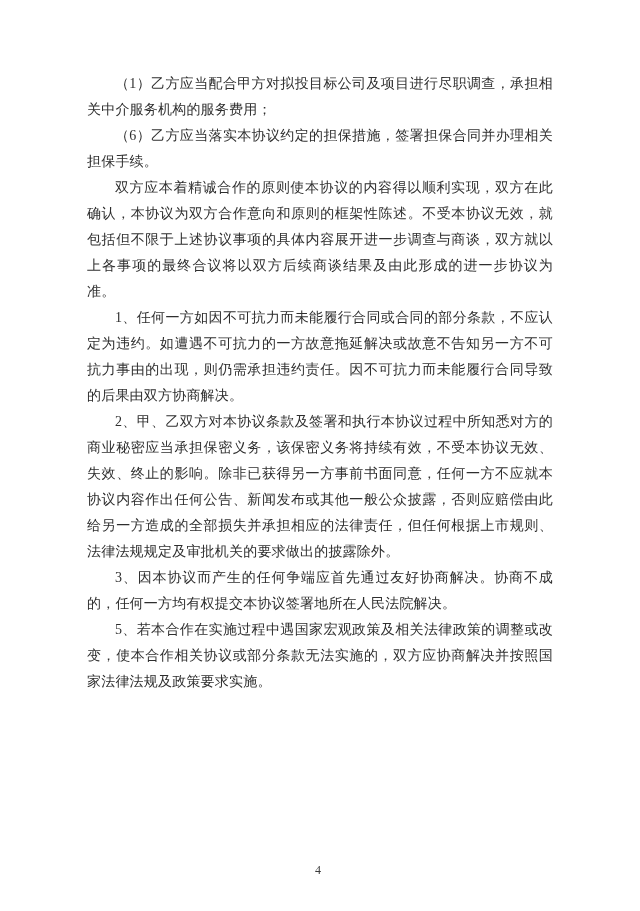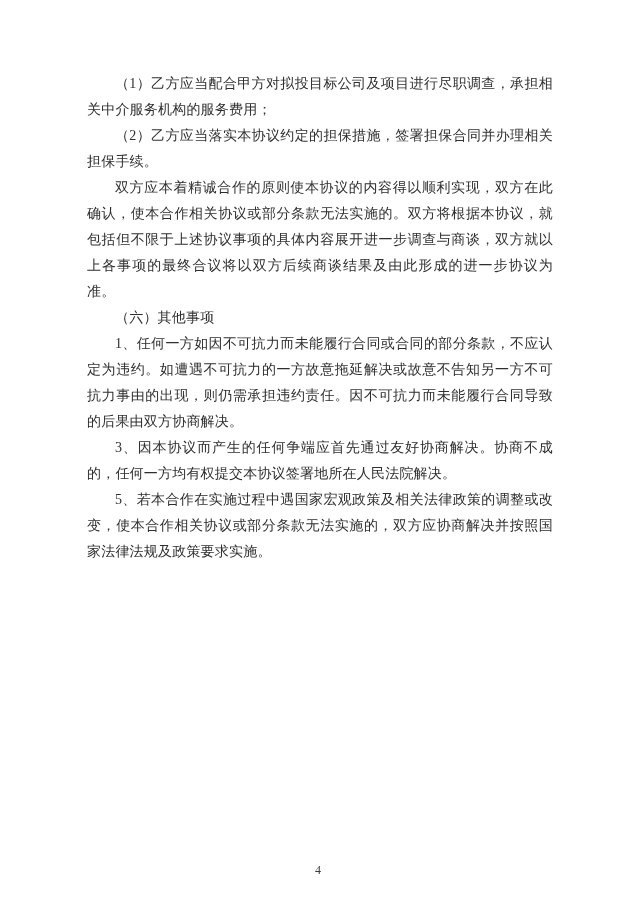--- a/index.html
+++ b/index.html
@@ -42,21 +42,21 @@
     line-height: 14px;
     color: #3a3a3a;
   }
 </style>
 </head>
 <body>
 
 <div class="page">
   <div class="doc-body" id="doc-body">
       <p class="para">（1）乙方应当配合甲方对拟投目标公司及项目进行尽职调查，承担相关中介服务机构的服务费用；</p>
-      <p class="para">（2）乙方应当落实本协议约定的担保措施，签署担保合同并办理相关担保手续。</p>
-      <p class="para">双方应本着精诚合作的原则使本协议的内容得以顺利实现，双方在此确认，使本合作相关协议或部分条款无法实施的。双方将根据本协议，就包括但不限于上述协议事项的具体内容展开进一步调查与商谈，双方就以上各事项的最终合议将以双方后续商谈结果及由此形成的进一步协议为准。</p>
-      <p class="para">（六）其他事项</p>
+      <p class="para">（6）乙方应当落实本协议约定的担保措施，签署担保合同并办理相关担保手续。</p>
+      <p class="para">双方应本着精诚合作的原则使本协议的内容得以顺利实现，双方在此确认，本协议为双方合作意向和原则的框架性陈述。不受本协议无效，就包括但不限于上述协议事项的具体内容展开进一步调查与商谈，双方就以上各事项的最终合议将以双方后续商谈结果及由此形成的进一步协议为准。</p>
       <p class="para">1、任何一方如因不可抗力而未能履行合同或合同的部分条款，不应认定为违约。如遭遇不可抗力的一方故意拖延解决或故意不告知另一方不可抗力事由的出现，则仍需承担违约责任。因不可抗力而未能履行合同导致的后果由双方协商解决。</p>
+      <p class="para">2、甲、乙双方对本协议条款及签署和执行本协议过程中所知悉对方的商业秘密应当承担保密义务，该保密义务将持续有效，不受本协议无效、失效、终止的影响。除非已获得另一方事前书面同意，任何一方不应就本协议内容作出任何公告、新闻发布或其他一般公众披露，否则应赔偿由此给另一方造成的全部损失并承担相应的法律责任，但任何根据上市规则、法律法规规定及审批机关的要求做出的披露除外。</p>
       <p class="para">3、因本协议而产生的任何争端应首先通过友好协商解决。协商不成的，任何一方均有权提交本协议签署地所在人民法院解决。</p>
       <p class="para">5、若本合作在实施过程中遇国家宏观政策及相关法律政策的调整或改变，使本合作相关协议或部分条款无法实施的，双方应协商解决并按照国家法律法规及政策要求实施。</p>
     </div>
   <div class="page-number">4</div>
 </div>
 
 </body></html>

